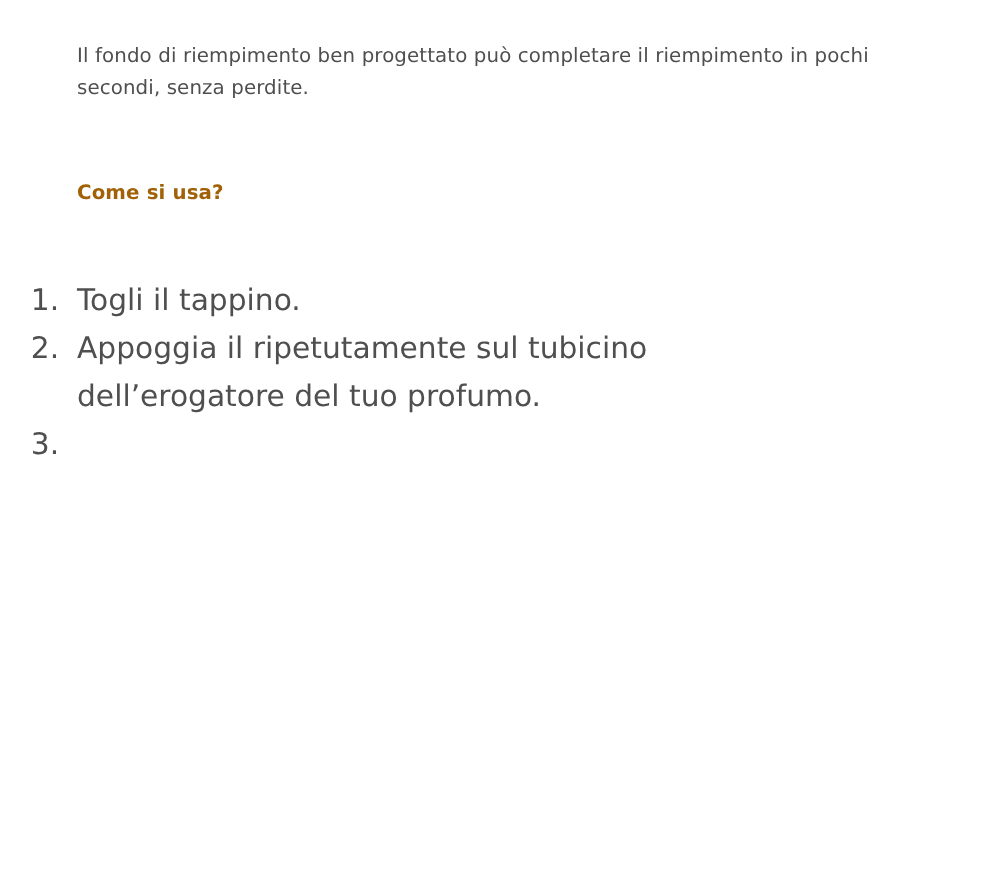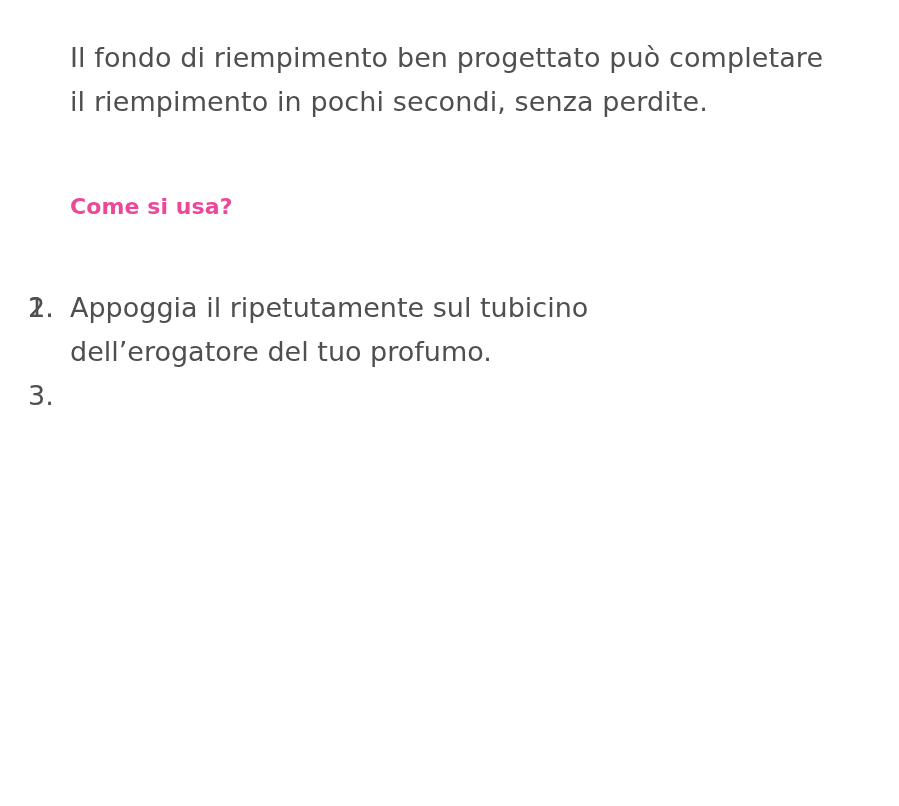--- a/index.html
+++ b/index.html
@@ -15,33 +15,33 @@
     overflow: hidden;
   }
   .page {
     position: relative;
     width: 899px;
     height: 806px;
     box-sizing: border-box;
     padding: 36px 70px 0 70px;
   }
   .intro-paragraph {
-    font-size: 27px;
+    font-size: 18px;
     line-height: 1.62;
     color: #4f4f4f;
     font-weight: 400;
     letter-spacing: 0.1px;
     margin: 0;
     max-width: 760px;
   }
   .section-heading {
-    font-size: 22px;
+    font-size: 18px;
     line-height: 1.4;
     font-weight: 700;
-    color: #ec4899;
+    color: #a16207;
     margin: 69px 0 0 0;
     letter-spacing: 0.1px;
   }
   .steps-list {
     margin: 63px 0 0 0;
     padding: 0;
     list-style: none;
     counter-reset: step;
   }
   .steps-list li {
@@ -70,20 +70,21 @@
 
 <div class="page">
 
   <p class="intro-paragraph">Il fondo di riempimento ben progettato può completare il riempimento in pochi secondi, senza perdite.</p>
 
   <h2 class="section-heading">Come si usa?</h2>
 
   <ol class="steps-list">
     <li>
       <span class="marker">1</span>
+      <span>Togli il tappino.</span>
     </li>
     <li>
       <span class="marker">2</span>
       <span>Appoggia il ripetutamente sul tubicino dell’erogatore del tuo profumo.</span>
     </li>
     <li>
       <span class="marker">3</span>
     </li>
   </ol>
 

